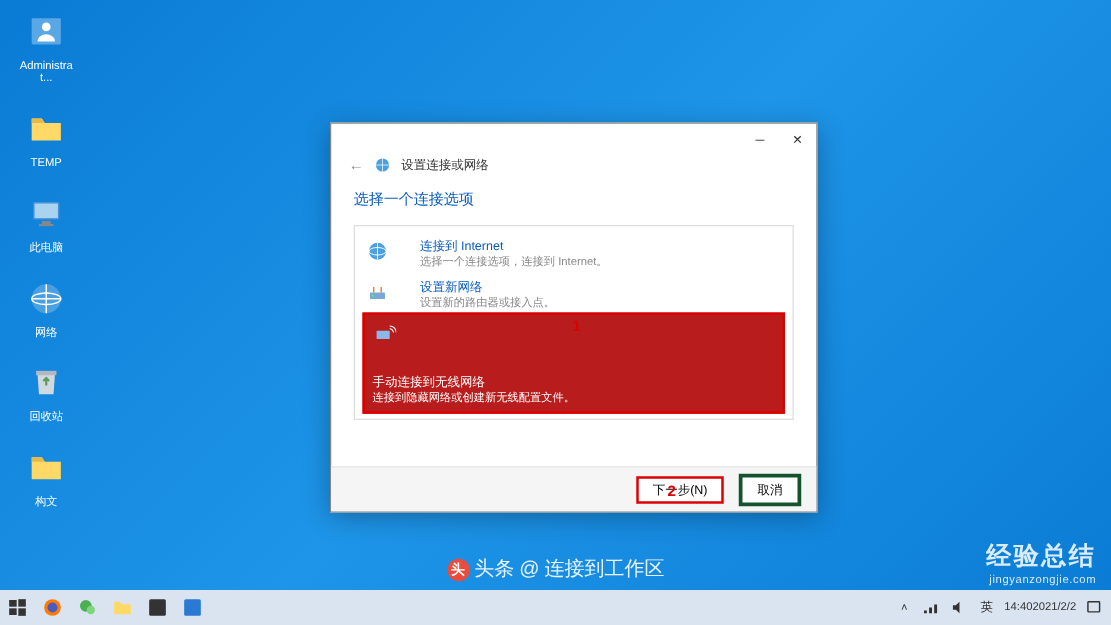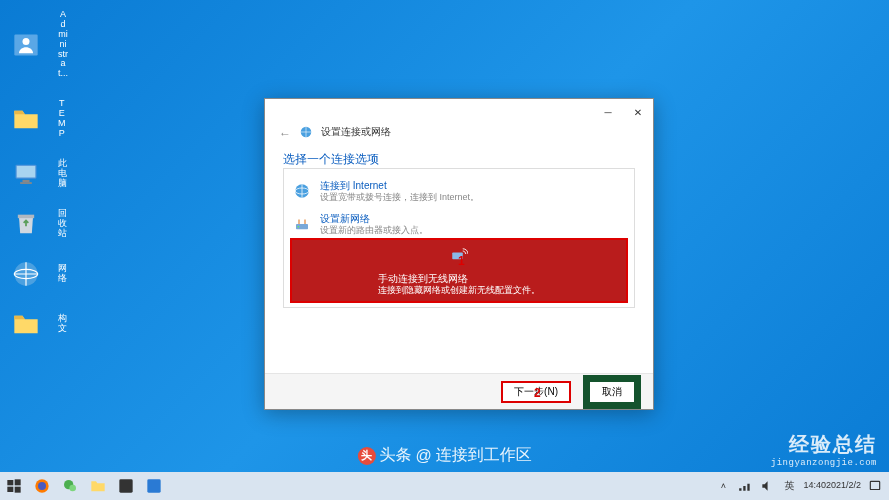--- a/index.html
+++ b/index.html
@@ -2,60 +2,60 @@
 <html><head>
 <meta charset="utf-8">
 <style>
 * { margin: 0; padding: 0; box-sizing: border-box; font-family: "Microsoft YaHei", "Segoe UI", sans-serif; }
 html, body { width: 889px; height: 500px; overflow: hidden; }
 .desktop { width: 889px; height: 500px; background: linear-gradient(135deg, #0a7bd4 0%, #1e95e8 50%, #0a7bd4 100%); position: relative; }
 .win-logo { position: absolute; top: 50%; left: 50%; transform: translate(-50%, -50%); width: 200px; height: 200px; opacity: 0.25; }
 .win-logo svg { width: 100%; height: 100%; }
 
 .desktop-icons { position: absolute; top: 10px; left: 12px; display: flex; flex-direction: column; gap: 20px; }
-.dicon { width: 50px; display: flex; align-items: center; gap: 18px; cursor: pointer; }
+.dicon { width: 50px; display: flex; flex-direction: column; align-items: center; gap: 8px; cursor: pointer; }
 .dicon .ic { width: 30px; height: 30px; border-radius: 2px; display: flex; align-items: center; justify-content: center; }
 .dicon .lbl { font-size: 9px; color: #fff; text-align: center; word-break: break-all; line-height: 1.1; }
 
 .dialog { position: absolute; top: 98px; left: 264px; width: 390px; height: 312px; background: #fff; box-shadow: 0 4px 20px rgba(0,0,0,0.3); border: 1px solid #888; display: flex; flex-direction: column; }
 .titlebar { height: 26px; display: flex; align-items: center; justify-content: flex-end; }
 .titlebar .tbtn { width: 30px; height: 26px; display: flex; align-items: center; justify-content: center; font-size: 10px; color: #333; cursor: pointer; }
 
 .header { padding: 0 14px 8px; display: flex; align-items: center; gap: 8px; font-size: 10px; color: #333; }
 .header .back { font-size: 12px; color: #888; cursor: pointer; }
 
 .body { padding: 4px 18px 8px; flex: 1; }
-.heading { font-size: 12px; color: #0a5dbf; }
+.heading { font-size: 12px; color: #0a5dbf; margin-bottom: 12px; }
 .opts { border: 1px solid #ddd; padding: 6px 0; }
-.opt { display: flex; align-items: center; gap: 8px; padding: 4px 8px; cursor: pointer; }
+.opt { display: flex; align-items: flex-start; gap: 24px; padding: 4px 8px; cursor: pointer; }
 .opt.sel { background: #b91c1c; color: #fff; border: 2px solid #d00; margin: -2px 6px; padding: 4px 6px; flex-direction: column; }
 .opt .oic { width: 20px; height: 20px; flex-shrink: 0; display: flex; align-items: center; justify-content: center; }
 .opt .otxt .t { font-size: 10px; color: #0a5dbf; line-height: 1.3; }
 .opt .otxt .d { font-size: 9px; color: #888; line-height: 1.3; }
 .opt.sel .t, .opt.sel .d { color: #fff; }
 
 .ann { position: absolute; color: #d00; font-size: 12px; font-weight: bold; }
 .ann1 { top: 254px; left: 458px; }
 .ann2 { top: 386px; left: 534px; }
 
 .footer { height: 36px; border-top: 1px solid #e5e5e5; background: #f5f5f5; display: flex; align-items: center; justify-content: flex-end; gap: 12px; padding: 0 12px; }
-.btn { padding: 3px 12px; font-size: 10px; background: #fff; border: 7px solid #14532d; cursor: pointer; }
+.btn { padding: 3px 12px; font-size: 10px; background: #fff; border: 3px solid #14532d; cursor: pointer; }
 .btn.primary { border: 2px solid #d00; padding: 2px 11px; }
 
 .taskbar { position: absolute; bottom: 0; left: 0; right: 0; height: 28px; background: #d9e4f0; display: flex; align-items: center; }
 .taskbar .left { display: flex; align-items: center; height: 100%; }
 .taskbar .titem { width: 28px; height: 28px; display: flex; align-items: center; justify-content: center; cursor: pointer; }
 .taskbar .right { margin-left: auto; display: flex; align-items: center; gap: 6px; padding-right: 6px; font-size: 9px; color: #333; }
 .taskbar .rt { display: flex; flex-direction: row; align-items: flex-start; line-height: 1.1; }
 .taskbar .ric { width: 16px; height: 16px; display: flex; align-items: center; justify-content: center; cursor: pointer; }
 
 .watermark1 { position: absolute; bottom: 34px; left: 50%; transform: translateX(-50%); color: rgba(255,255,255,0.9); font-size: 16px; display: flex; align-items: center; gap: 4px; }
 .watermark1 .wic { width: 18px; height: 18px; background: #e74c3c; border-radius: 50%; color: #fff; display: flex; align-items: center; justify-content: center; font-size: 11px; font-weight: bold; }
 .watermark2 { position: absolute; bottom: 32px; right: 12px; color: rgba(255,255,255,0.85); font-size: 20px; font-weight: bold; letter-spacing: 2px; text-align: right; margin-top: 16px; }
-.watermark2 .sm { font-size: 9px; letter-spacing: 0.5px; display: block; font-weight: normal; font-family: Liberation Mono, monospace; }
+.watermark2 .sm { font-size: 9px; letter-spacing: 0.5px; display: block; font-weight: normal; }
 </style>
 </head>
 <body>
 
 <div class="desktop">
 
   <div class="win-logo">
     <svg viewBox="0 0 100 100">
         <g fill="#fff">
           <rect x="5" y="12" width="40" height="36"></rect>
@@ -93,36 +93,36 @@
             <rect x="4" y="5" width="16" height="10" fill="#a8d4f0"></rect>
             <rect x="9" y="17" width="6" height="2" fill="#888"></rect>
             <rect x="7" y="19" width="10" height="1.5" fill="#888"></rect>
           </svg>
         </div>
       <div class="lbl">此电脑</div>
     </div>
     <div class="dicon">
       <div class="ic">
           <svg width="28" height="28" viewBox="0 0 24 24">
+            <circle cx="12" cy="12" r="10" fill="#4aa0e0"></circle>
+            <ellipse cx="12" cy="12" rx="10" ry="4" fill="none" stroke="#fff" stroke-width="1"></ellipse>
+            <path d="M12 2v20M2 12h20" stroke="#fff" stroke-width="1"></path>
+          </svg>
+        </div>
+      <div class="lbl">网络</div>
+    </div>
+    <div class="dicon">
+      <div class="ic">
+          <svg width="28" height="28" viewBox="0 0 24 24">
             <path d="M6 6h12l-1 14H7z" fill="#d0d8e0"></path>
             <rect x="5" y="4" width="14" height="3" fill="#b0b8c0"></rect>
             <path d="M10 11l2-2 2 2M12 9v5" stroke="#5a9e5a" stroke-width="1.5" fill="none"></path>
           </svg>
         </div>
       <div class="lbl">回收站</div>
-    </div>
-    <div class="dicon">
-      <div class="ic">
-          <svg width="28" height="28" viewBox="0 0 24 24">
-            <circle cx="12" cy="12" r="10" fill="#4aa0e0"></circle>
-            <ellipse cx="12" cy="12" rx="10" ry="4" fill="none" stroke="#fff" stroke-width="1"></ellipse>
-            <path d="M12 2v20M2 12h20" stroke="#fff" stroke-width="1"></path>
-          </svg>
-        </div>
-      <div class="lbl">网络</div>
     </div>
     <div class="dicon">
       <div class="ic">
           <svg width="28" height="24" viewBox="0 0 24 20">
             <path d="M2 3h7l2 3h11v12H2z" fill="#ffd968"></path>
             <path d="M2 3h7l2 3H2z" fill="#e8b84a"></path>
           </svg>
         </div>
       <div class="lbl">构文</div>
     </div>
@@ -147,21 +147,21 @@
         <div class="opt">
           <div class="oic">
               <svg width="18" height="18" viewBox="0 0 24 24">
                 <circle cx="12" cy="12" r="9" fill="#4aa0e0"></circle>
                 <ellipse cx="12" cy="12" rx="9" ry="4" fill="none" stroke="#fff" stroke-width="1"></ellipse>
                 <path d="M12 3v18" stroke="#fff" stroke-width="1"></path>
               </svg>
             </div>
           <div class="otxt">
               <div class="t">连接到 Internet</div>
-              <div class="d">设置宽带或拨号连接，连接到 Internet。</div>
+              <div class="d">选择一个连接选项，连接到 Internet。</div>
             </div>
         </div>
         <div class="opt">
           <div class="oic">
               <svg width="18" height="18" viewBox="0 0 24 24">
                 <rect x="4" y="12" width="16" height="7" rx="1" fill="#7aa8d8"></rect>
                 <path d="M8 12V6M16 12V6" stroke="#e08030" stroke-width="1.5"></path>
                 <circle cx="7" cy="15.5" r="1" fill="#5f5"></circle>
               </svg>
             </div>

